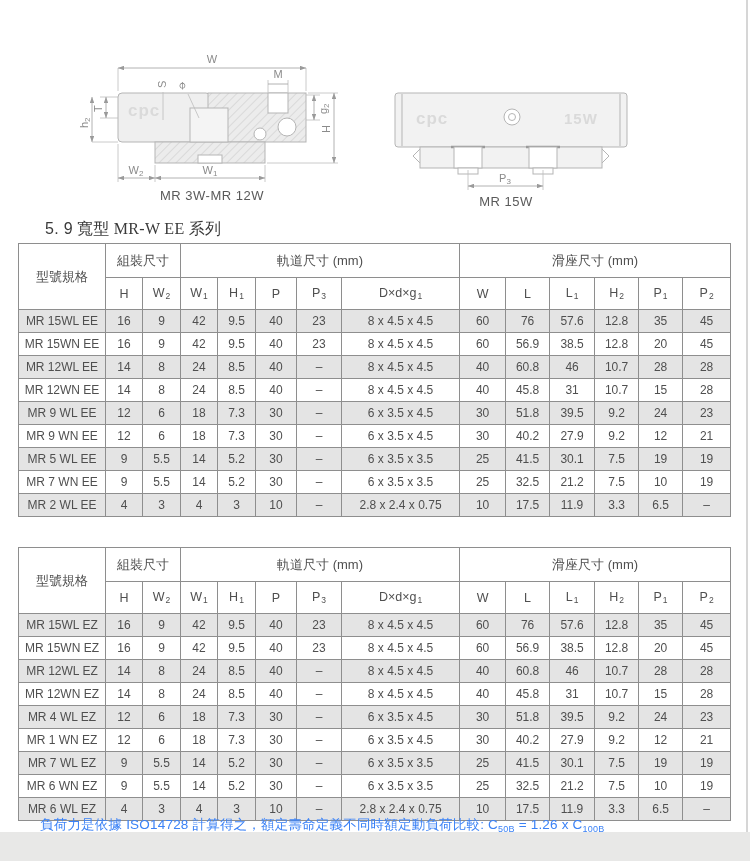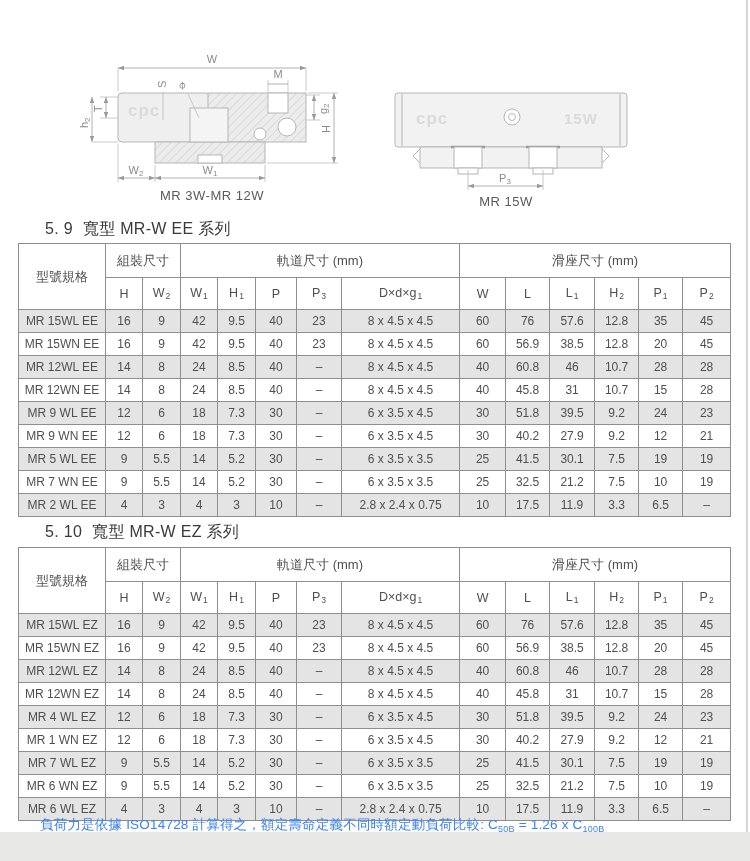--- a/index.html
+++ b/index.html
@@ -14,21 +14,21 @@
   .diagram { position:absolute; }
   .dl { stroke:#9f9f9f; stroke-width:0.8; fill:none; }
   .ext { stroke:#bdbdbd; stroke-width:0.8; fill:none; }
   .part { stroke:#b5b5b5; stroke-width:1; }
   .dlab { font-size:11px; fill:#8b8b8b; }
   .dsub { font-size:8px; fill:#8b8b8b; }
   .cap  { font-size:13px; fill:#5a5a5a; letter-spacing:0.5px; }
   .logo { font-size:17px; font-weight:bold; fill:#dadada; letter-spacing:1px; }
 
   .heading { position:absolute; font-size:16px; color:#3a3a3a; letter-spacing:0.3px; }
-  .heading .htitle { margin-left:10px; }
+  .heading .htitle { margin-left:4px;font-family:Liberation Serif, serif; }
 
   .tbl { position:absolute; }
   table.spec { border-collapse:collapse; table-layout:fixed; width:712px; }
   table.spec th, table.spec td {
     border:1px solid #8e8e8e; text-align:center; vertical-align:middle;
     font-weight:400; color:#4f4f4f; padding:0; overflow:hidden; white-space:nowrap;
   }
   table.spec thead th { background:#ffffff; font-size:13px; }
   table.spec thead tr.grp-row th { height:33px; }
   table.spec thead tr.col-row th { height:31px; font-size:12.5px; }
@@ -343,23 +343,20 @@
             <td>17.5</td>
             <td>11.9</td>
             <td>3.3</td>
             <td>6.5</td>
             <td>–</td>
           </tr>
         </tbody>
     </table>
   </div>
 
-  <div class="heading" style="left:45px; top:522px;">
-    <span class="hnum">5. 10</span><span class="htitle">寬型 MR-W EZ 系列</span>
-  </div>
   <div class="tbl" style="left:18px; top:547px;">
     <table class="spec">
       <colgroup>
         <col style="width:87px">
           <col style="width:37px">
           <col style="width:38px">
           <col style="width:37px">
         <col style="width:38px">
           <col style="width:41px">
           <col style="width:45px">

